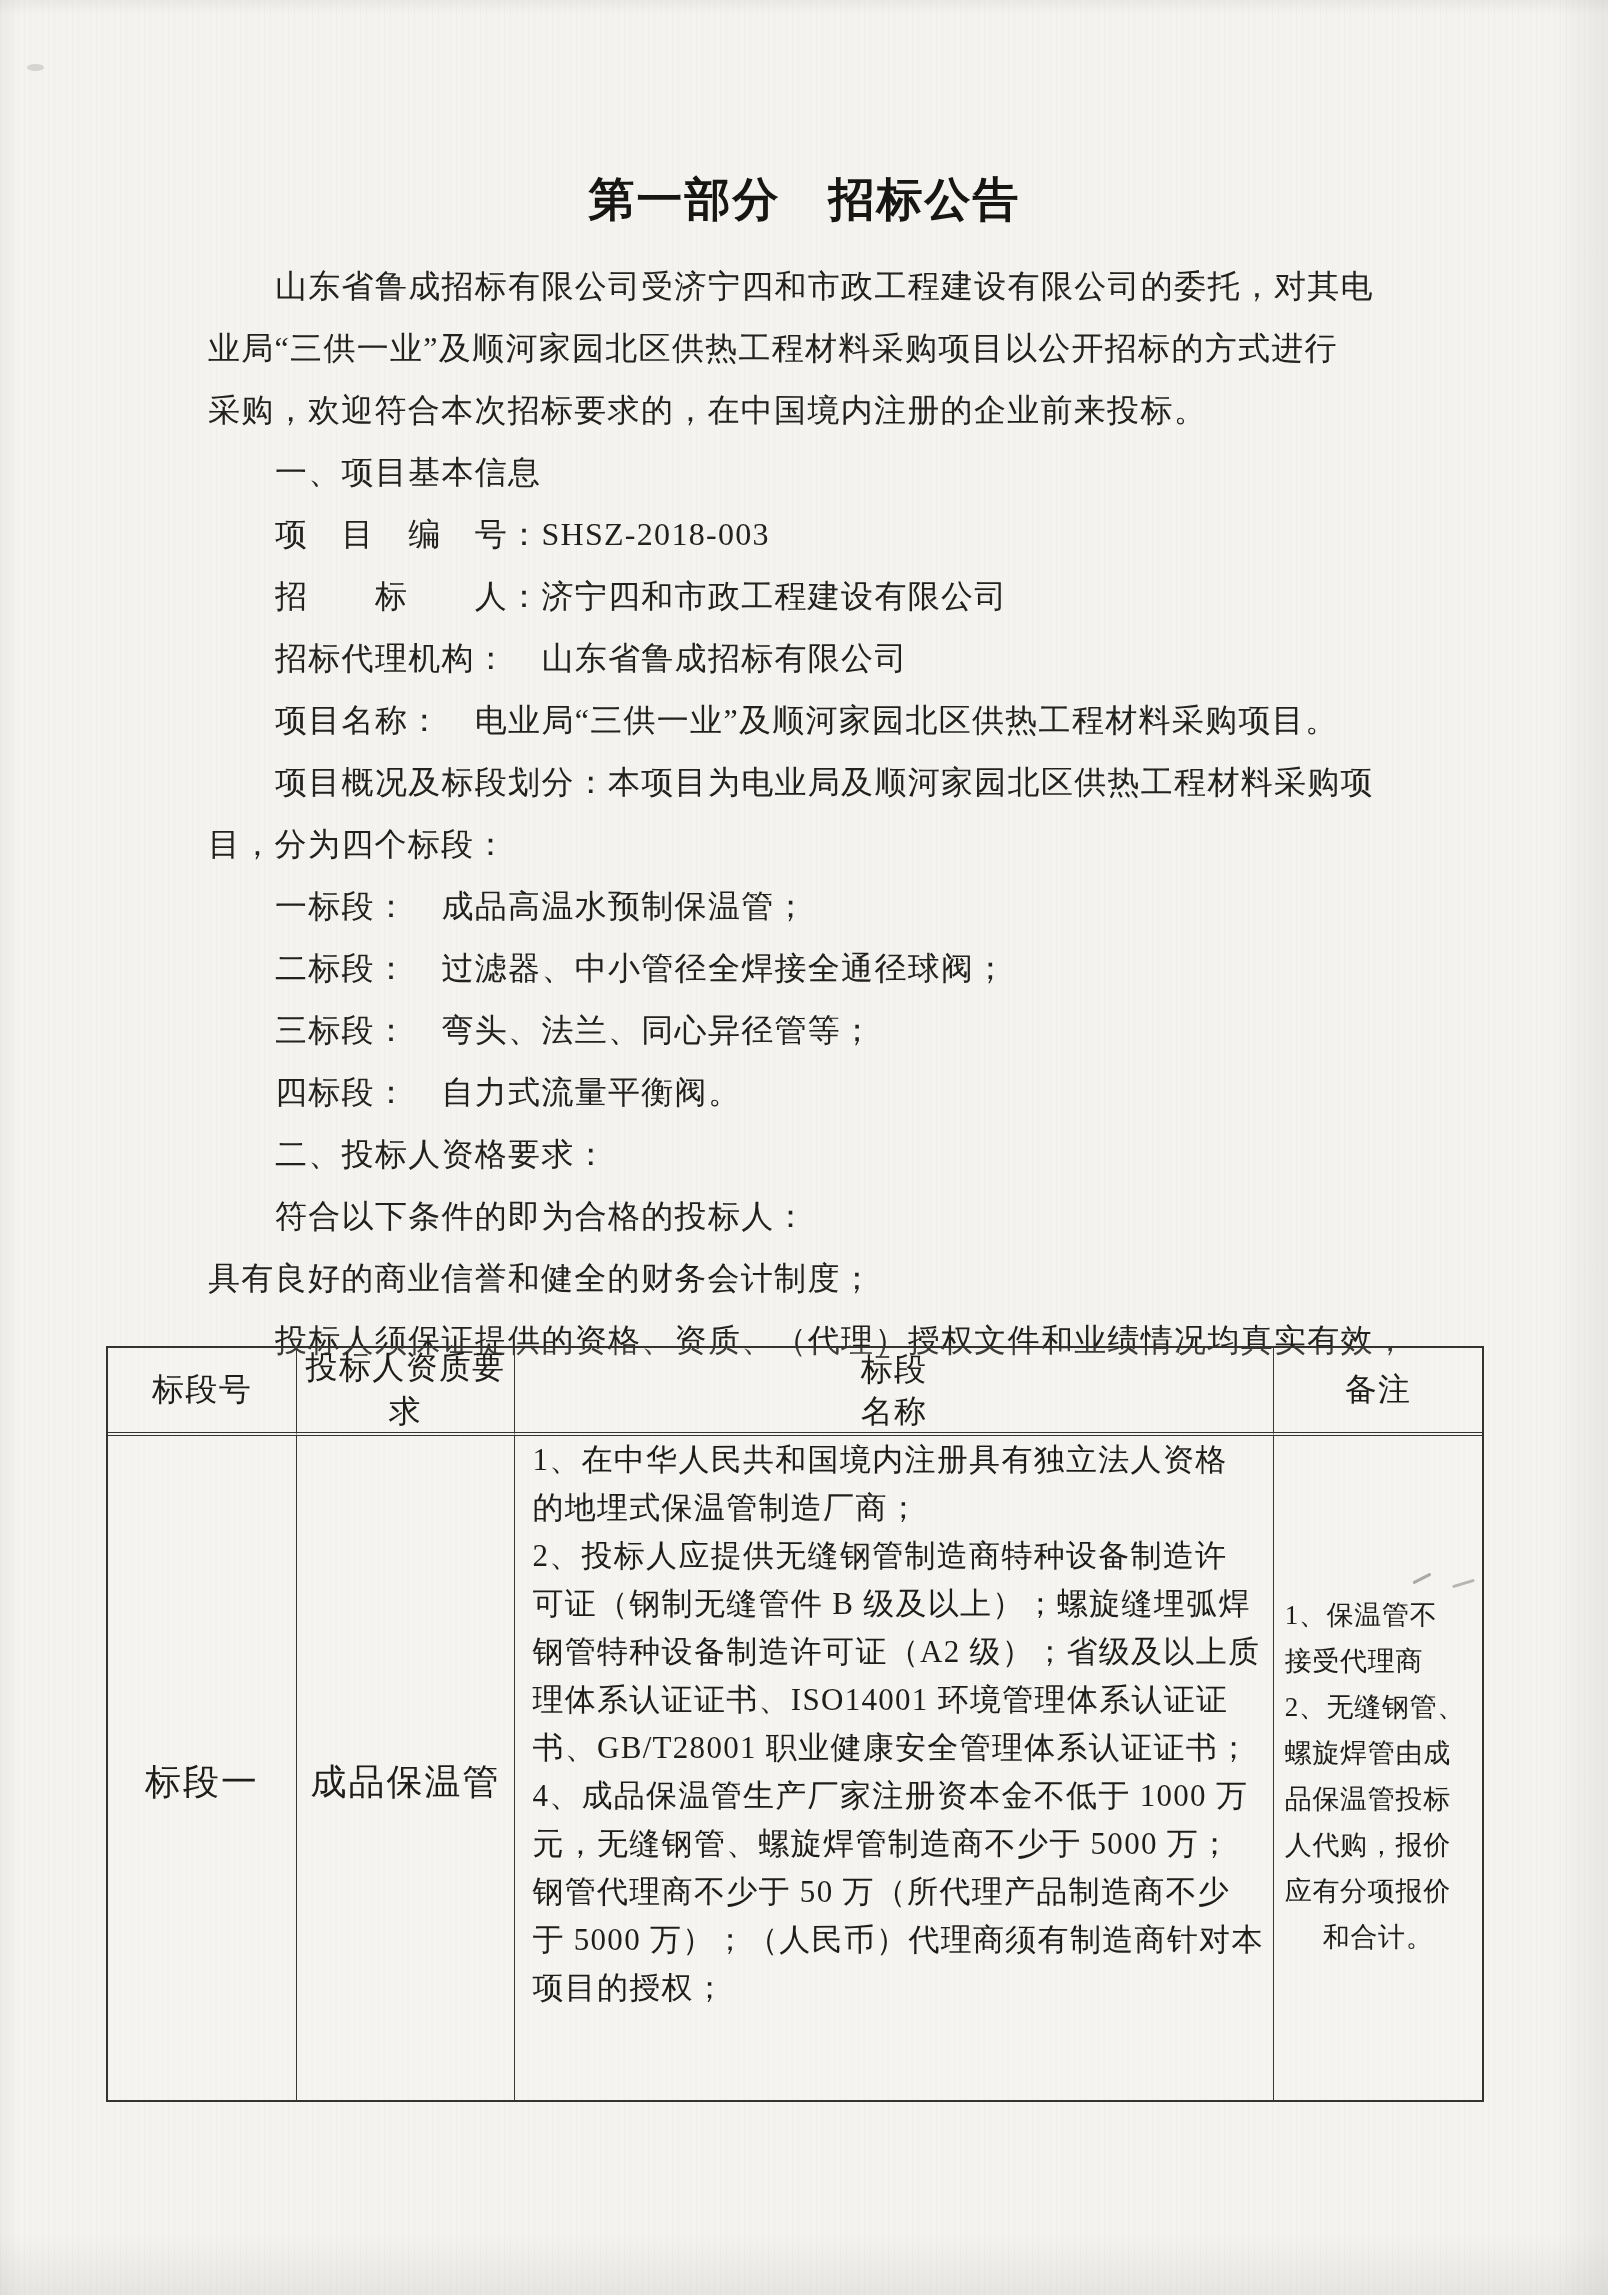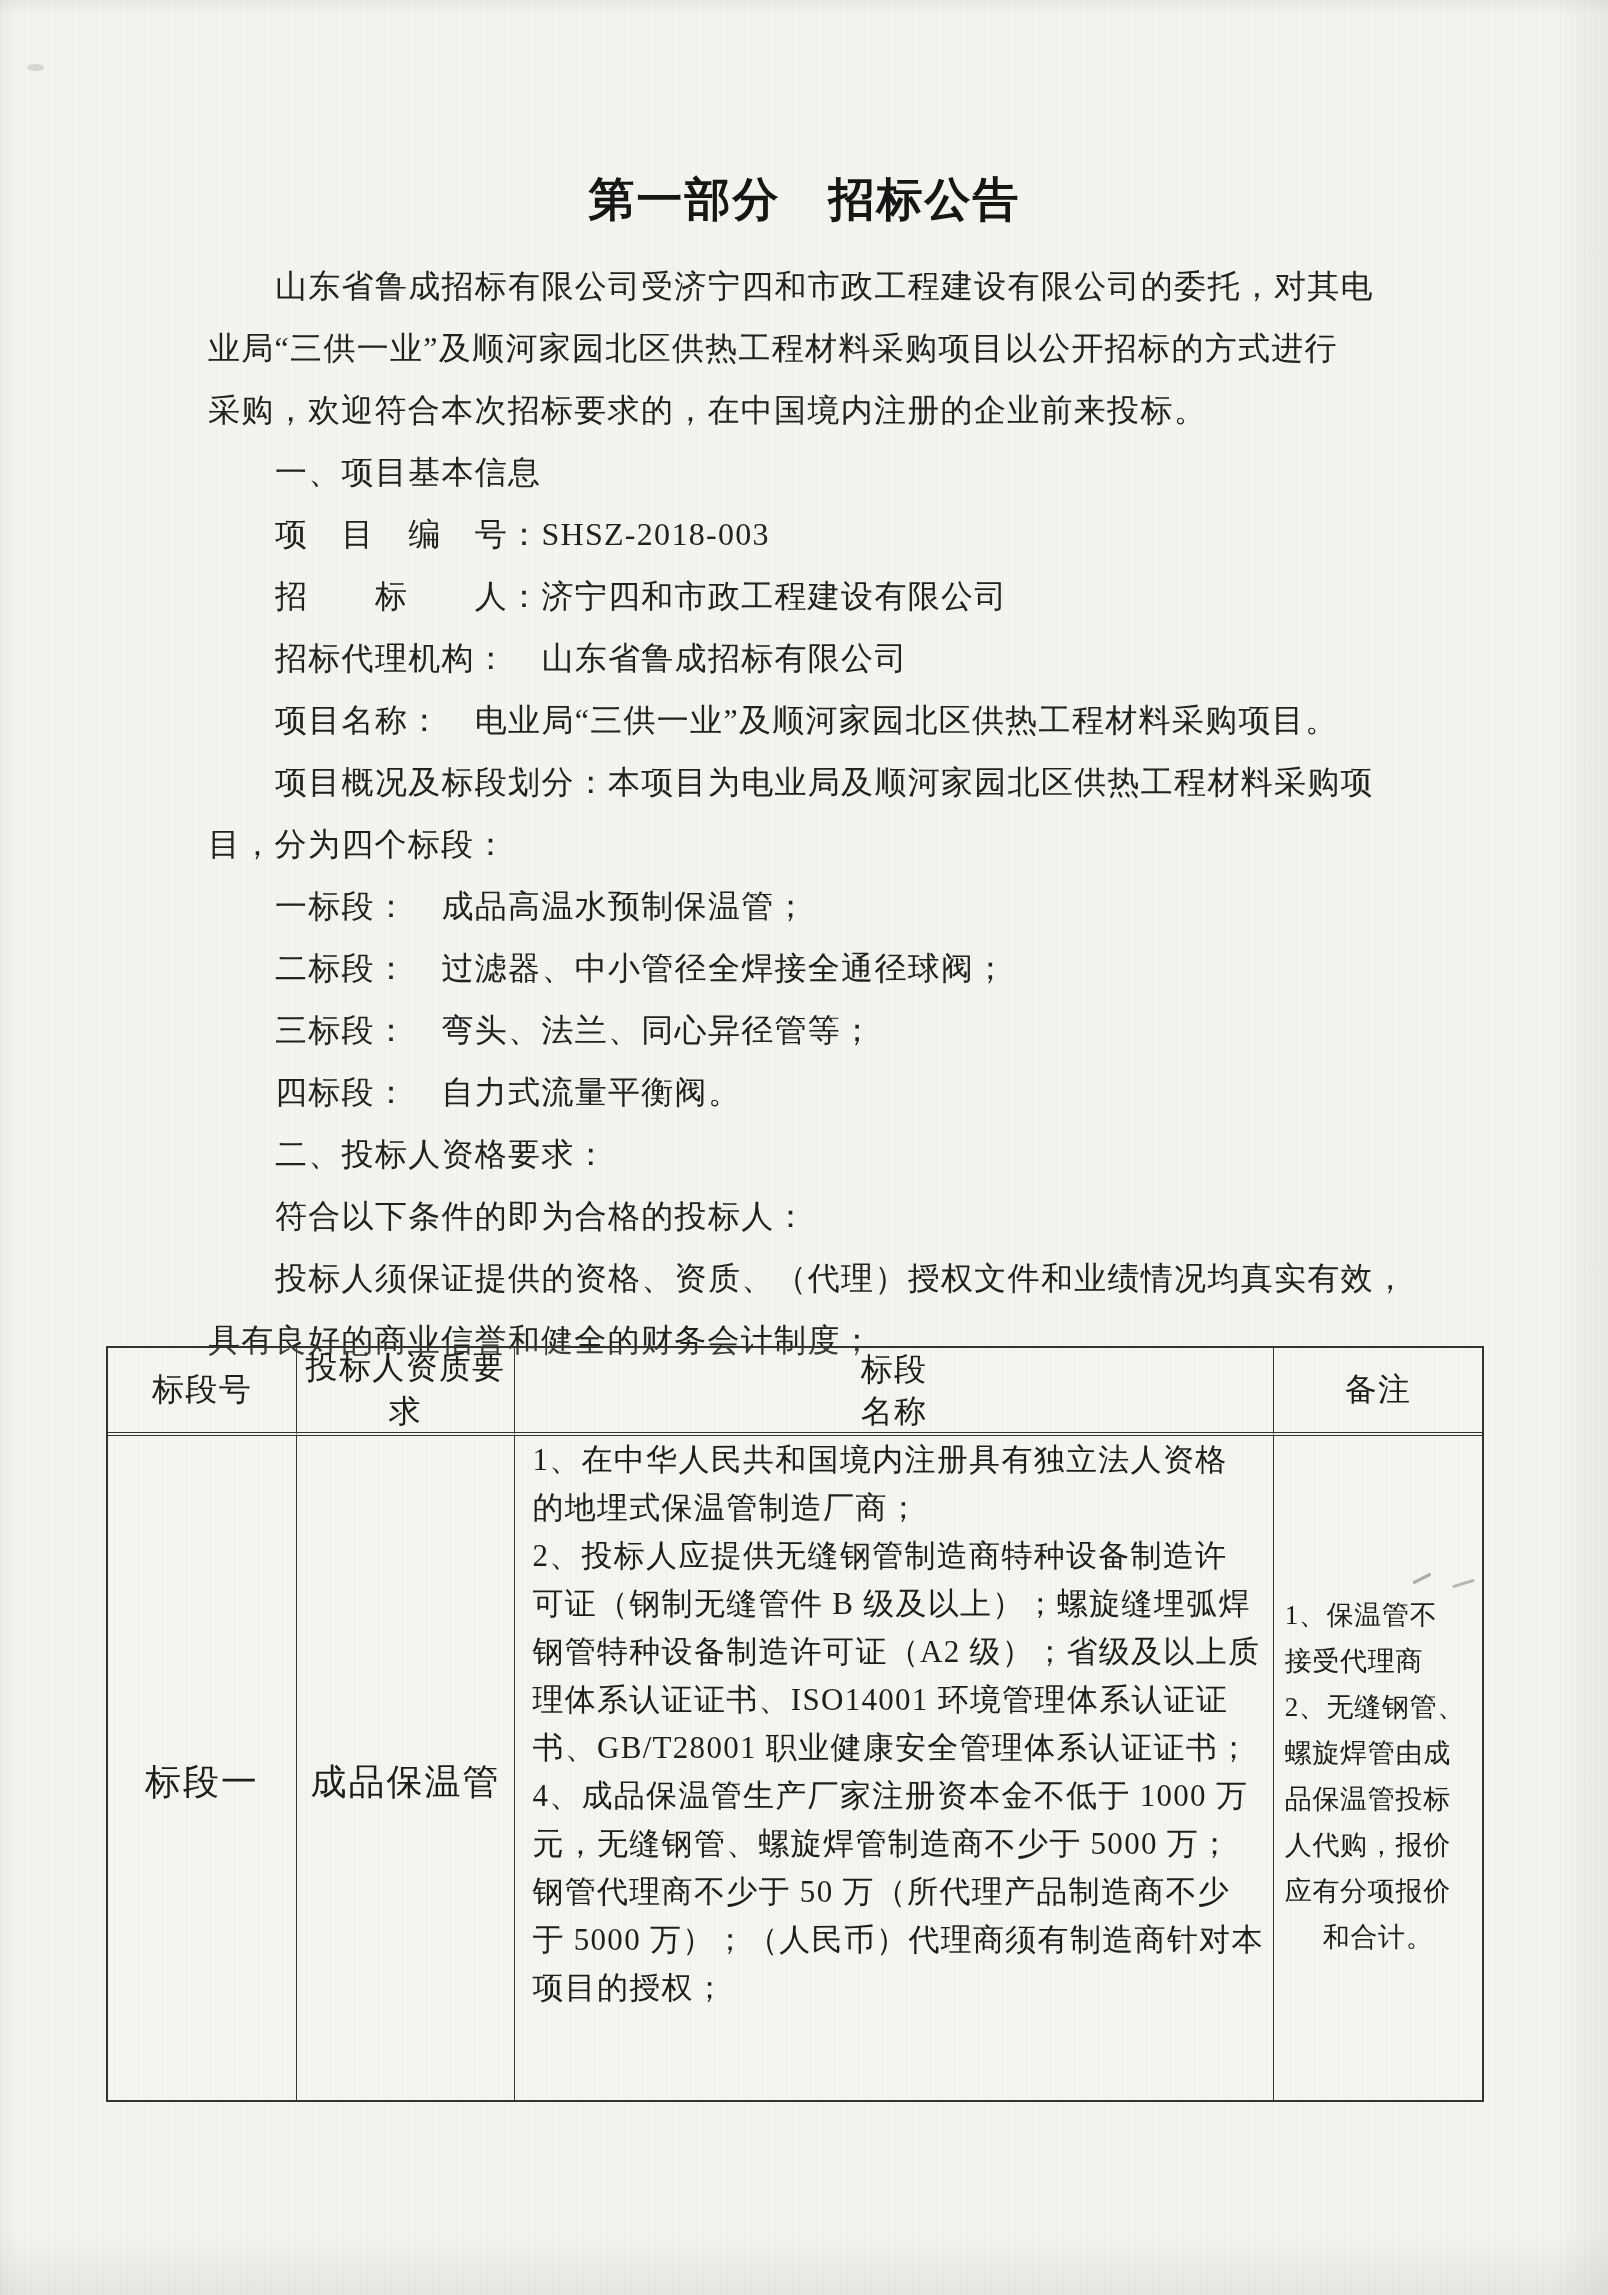--- a/index.html
+++ b/index.html
@@ -154,22 +154,22 @@
     <div class="ln ind">招标代理机构：　山东省鲁成招标有限公司</div>
     <div class="ln ind">项目名称：　电业局“三供一业”及顺河家园北区供热工程材料采购项目。</div>
     <div class="ln ind">项目概况及标段划分：本项目为电业局及顺河家园北区供热工程材料采购项</div>
     <div class="ln">目，分为四个标段：</div>
     <div class="ln ind">一标段：　成品高温水预制保温管；</div>
     <div class="ln ind">二标段：　过滤器、中小管径全焊接全通径球阀；</div>
     <div class="ln ind">三标段：　弯头、法兰、同心异径管等；</div>
     <div class="ln ind">四标段：　自力式流量平衡阀。</div>
     <div class="ln ind">二、投标人资格要求：</div>
     <div class="ln ind">符合以下条件的即为合格的投标人：</div>
+    <div class="ln">具有良好的商业信誉和健全的财务会计制度；</div>
     <div class="ln ind">投标人须保证提供的资格、资质、（代理）授权文件和业绩情况均真实有效，</div>
-    <div class="ln">具有良好的商业信誉和健全的财务会计制度；</div>
   </div>
 
   <div class="tender-table">
 
     <div class="cell th">标段号</div>
     <div class="cell th">投标人资质要求</div>
     <div class="cell th th-multiline">标段
 名称</div>
     <div class="cell th last">备注</div>
 

